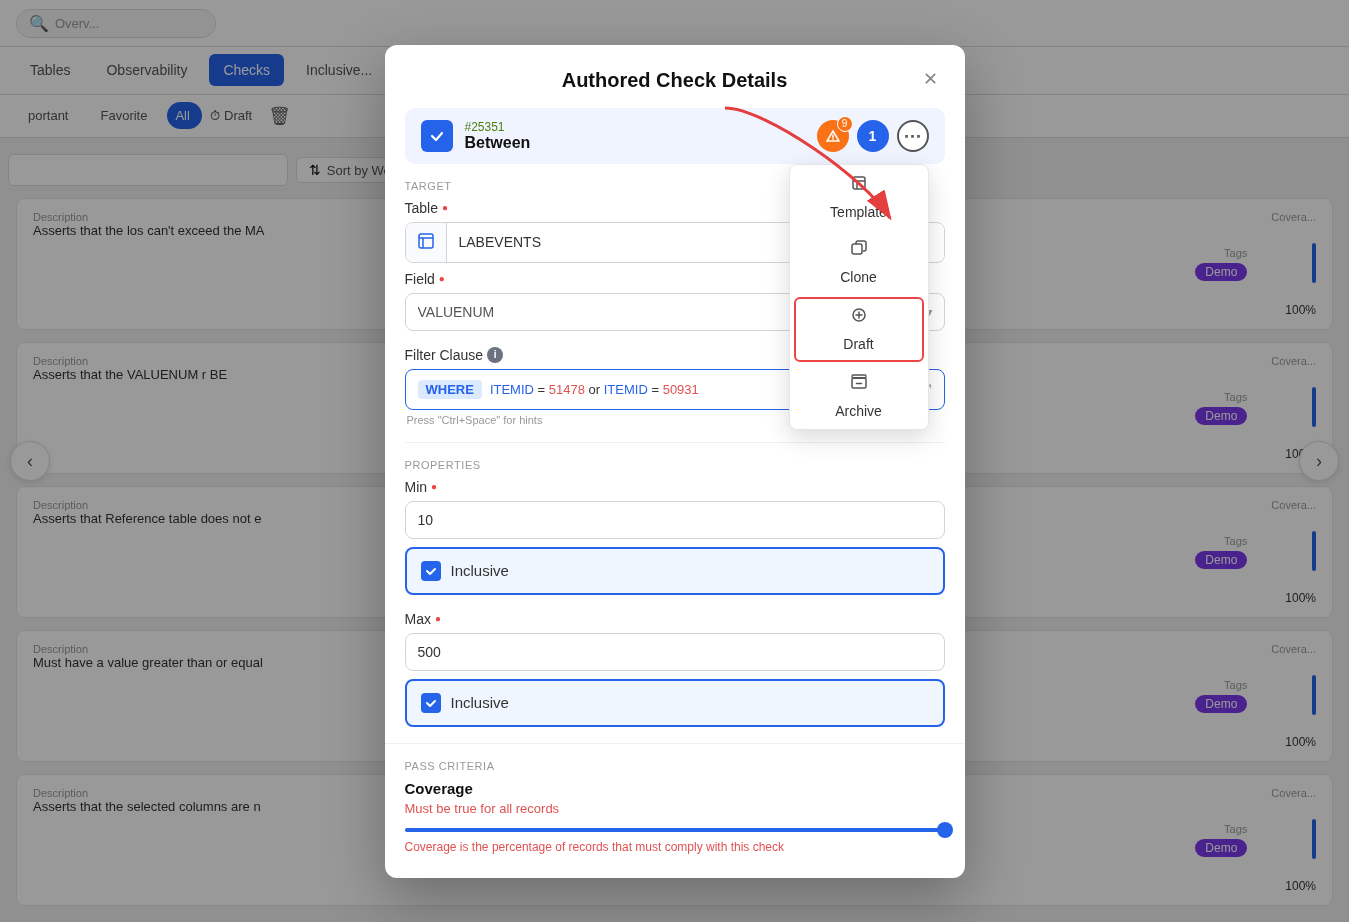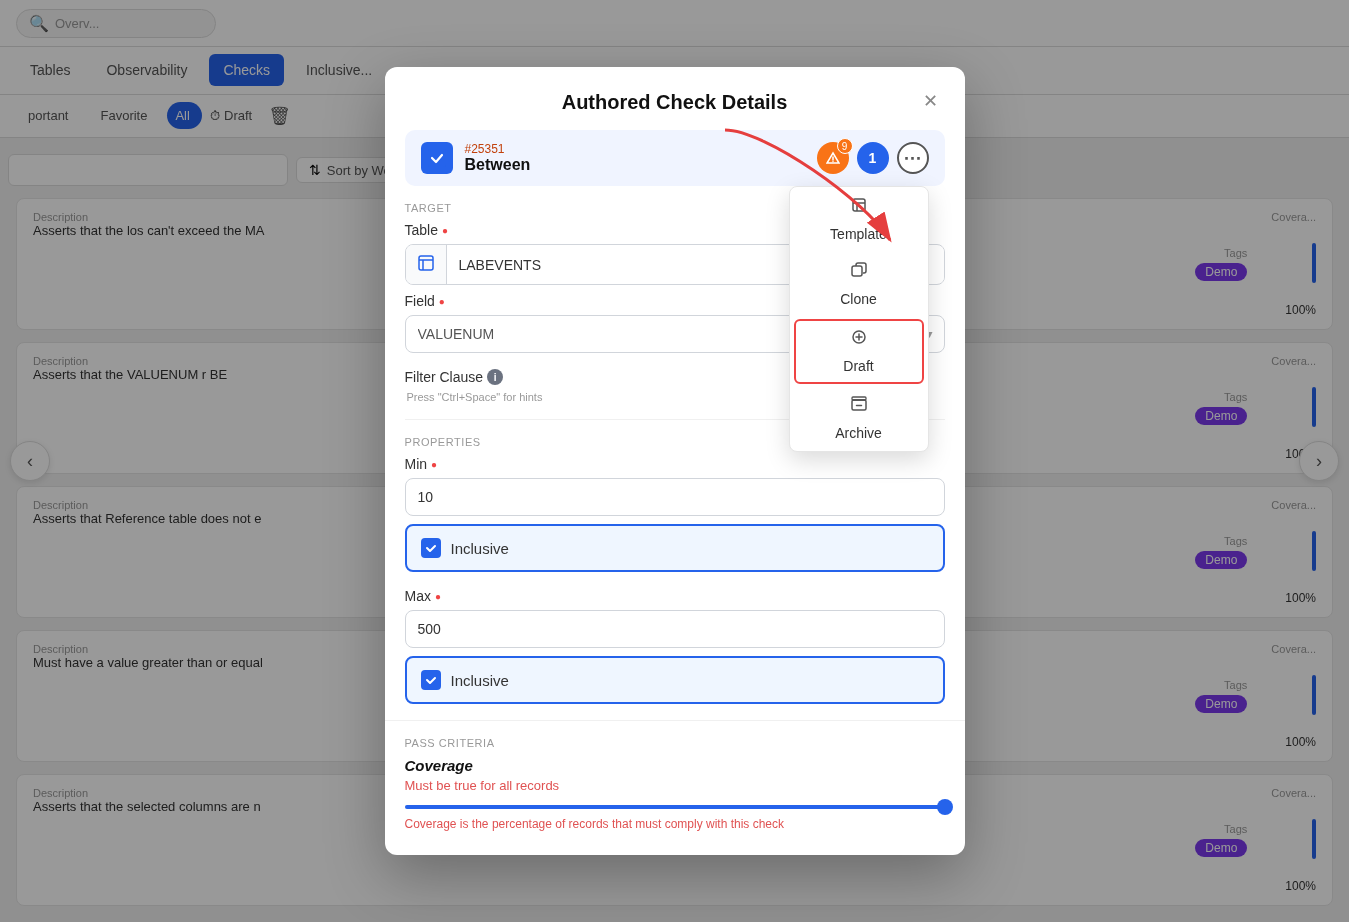--- a/index.html
+++ b/index.html
@@ -272,21 +272,21 @@
       font-size: 16px;
     }
 
     .check-info {
       display: flex;
       flex-direction: column;
     }
 
     .check-id {
       font-size: 12px;
-      color: #c2410c;
+      color: #4d7c0f;
     }
 
     .check-name {
       font-size: 16px;
       font-weight: 600;
       color: #111;
     }
 
     .check-card-right {
       display: flex;
@@ -564,21 +564,20 @@
     
     .pass-section {
       padding: 0 20px;
     }
 
     .pass-title {
       font-size: 15px;
       font-weight: 600;
       color: #111;
       margin-bottom: 4px;
-      font-style: italic;
     }
 
     .pass-subtitle {
       font-size: 13px;
       color: #e05252;
       margin-bottom: 12px;
     }
 
     .slider-track {
       width: 100%;
@@ -893,20 +892,33 @@
           </select>
           <span class="select-arrow">▾</span>
         </div>
       </div>
 
       <div class="mb-8">
         <div class="field-label">
           <span>Filter Clause</span>
           <span class="info-icon">i</span>
         </div>
+        <div class="filter-box">
+          <span class="filter-where">WHERE</span>
+          <span class="filter-text">
+            <span style="color:#2563eb;">ITEMID</span>
+            <span style="color:#333;"> = </span>
+            <span style="color:#e05252;">51478</span>
+            <span style="color:#333;"> or </span>
+            <span style="color:#2563eb;">ITEMID</span>
+            <span style="color:#333;"> = </span>
+            <span style="color:#e05252;">50931</span>
+          </span>
+          <span class="filter-expand">⤢</span>
+        </div>
         <div class="filter-hint">Press "Ctrl+Space" for hints</div>
       </div>
 
       <div class="form-divider"></div>
       <div class="section-label">Properties</div>
 
       <div class="mb-8">
         <div class="field-label">
           <span>Min</span>
           <span class="required-dot">●</span>

